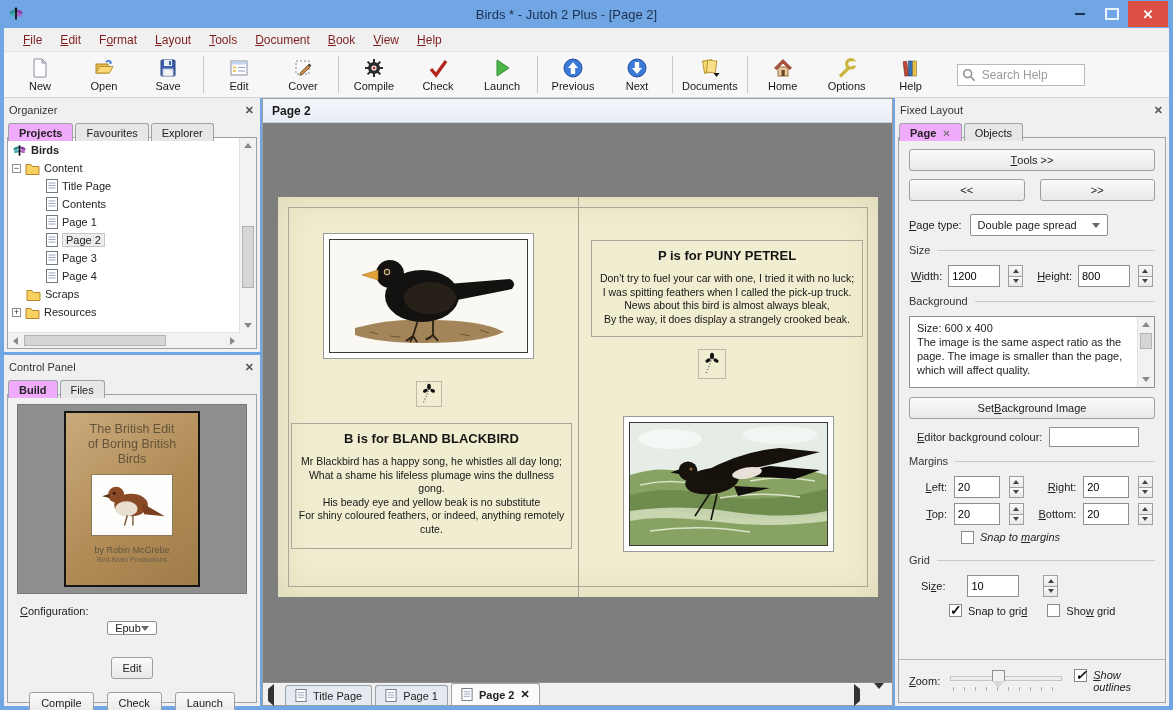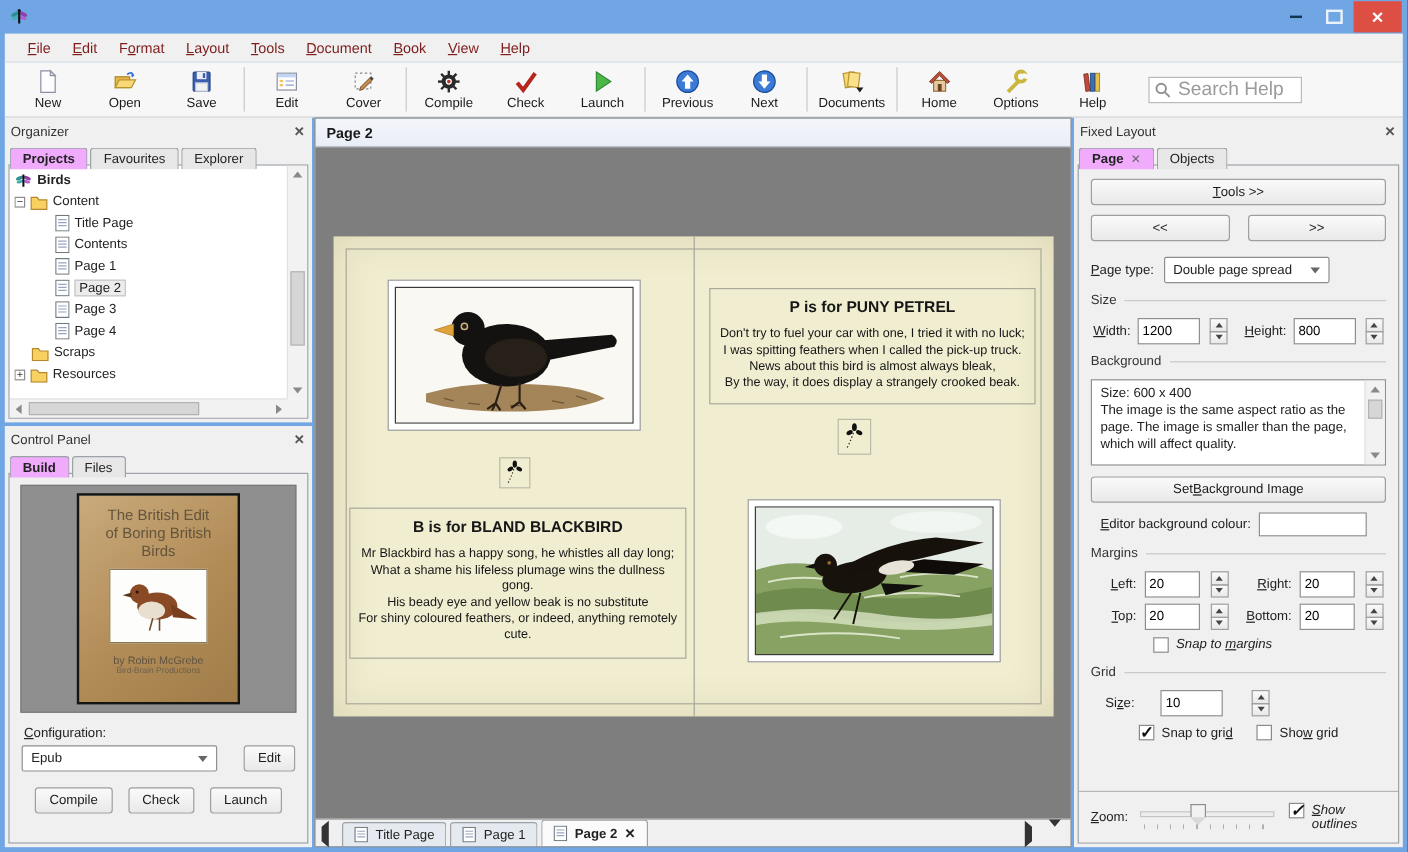--- a/index.html
+++ b/index.html
@@ -27,21 +27,21 @@
   
   .toolbar{position:absolute;top:52px;left:4px;width:1165px;height:46px;background:#F7F7F7;
     display:flex;align-items:stretch;box-sizing:border-box;border-bottom:1px solid #D4D4D4;padding-left:4px;}
   .tb-sep{width:1px;background:#C9C9C9;margin:4px 3px;}
   .tb-btn{min-width:52px;padding:0 6px;display:flex;flex-direction:column;align-items:center;justify-content:center;gap:1px;color:#1A1A1A;}
   .tb-btn svg{width:22px;height:22px;display:block;}
   .tb-label{font-size:11px;white-space:nowrap;}
   .search-wrap{align-self:center;margin-left:14px;position:relative;}
   .search-wrap svg{position:absolute;left:5px;top:4px;width:14px;height:14px;}
   input.search{width:128px;height:22px;box-sizing:border-box;border:1px solid #B9B9B9;background:#fff;
-    padding:2px 4px 2px 24px;font-size:16px;font-family:"Liberation Sans",sans-serif;color:#444;}
+    padding:2px 4px 2px 24px;font-size:12px;font-family:"Liberation Sans",sans-serif;color:#444;}
   input.search::placeholder{color:#9B9B9B;}
 
   
   .panel-header{height:18px;display:flex;align-items:center;justify-content:space-between;padding:3px 6px 0 5px;color:#333;}
   .panel-close{color:#555;font-size:11px;font-weight:bold;line-height:1;}
   .tabs{display:flex;align-items:flex-end;padding-left:4px;height:21px;position:relative;z-index:2;}
   .tab{border:1px solid #9DA2A8;border-bottom:none;background:#E7E7E7;padding:3px 10px 2px;border-radius:3px 3px 0 0;
     margin-right:2px;font-size:11px;position:relative;top:1px;display:flex;gap:6px;align-items:center;}
   .tab.active{background:#f0abfc;font-weight:bold;}
   .tab .x{font-weight:normal;color:#666;font-size:10px;}
@@ -76,21 +76,21 @@
   .cover-area{margin:9px 9px 0 9px;height:188px;background:#8F8F8F;border:1px solid #787878;
     display:flex;align-items:center;justify-content:center;}
   .book-cover{width:136px;height:176px;background:linear-gradient(140deg,#C9AA7C 0%,#B28C57 55%,#9F7C48 100%);
     border:2px solid #151515;box-sizing:border-box;display:flex;flex-direction:column;align-items:center;}
   .cover-title{margin-top:9px;font-size:12.5px;line-height:15px;color:#63543C;text-align:center;}
   .cover-img{width:80px;height:60px;background:#FDFDFB;border:1px solid #8A7A5A;margin-top:7px;
     display:flex;align-items:center;justify-content:center;}
   .cover-author{margin-top:9px;font-size:9px;color:#5F5340;}
   .cover-pub{margin-top:1px;font-size:7px;color:#6C5F4C;}
   .config-label{margin:11px 0 4px 12px;}
-  .config-row{display:flex;align-items:center;margin:0 10px;gap:22px;}
+  .config-row{display:flex;align-items:center;margin:0 10px;gap:22px;flex-direction:column;}
   .select{flex:1;height:22px;box-sizing:border-box;border:1px solid #8F8F8F;border-radius:2px;background:#fff;
     display:flex;align-items:center;justify-content:space-between;padding:0 7px;}
   .chev{width:0;height:0;border-left:4px solid transparent;border-right:4px solid transparent;border-top:5px solid #666;}
   .btn{height:22px;box-sizing:border-box;border:1px solid #9F9F9F;border-radius:3px;
     background:linear-gradient(#FAFAFA,#E9E9E9);display:inline-flex;align-items:center;justify-content:center;
     padding:0 11px;font-size:11px;color:#1A1A1A;white-space:nowrap;}
   .cp-buttons{display:flex;justify-content:center;gap:13px;margin-top:13px;}
 
   
   .editor{position:absolute;top:0;left:258px;width:631px;height:608px;background:#7E7E7E;
@@ -163,20 +163,21 @@
 
   <div class="titlebar">
     <svg class="app-icon" viewBox="0 0 16 16">
       <ellipse cx="4.6" cy="5.8" rx="3.4" ry="1.6" fill="#2E9090" transform="rotate(-25 4.6 5.8)"></ellipse>
       <ellipse cx="11.4" cy="5.8" rx="3.4" ry="1.6" fill="#9040A8" transform="rotate(25 11.4 5.8)"></ellipse>
       <ellipse cx="4.9" cy="9" rx="3" ry="1.4" fill="#40B0B0" transform="rotate(-15 4.9 9)"></ellipse>
       <ellipse cx="11.1" cy="9" rx="3" ry="1.4" fill="#B060C8" transform="rotate(15 11.1 9)"></ellipse>
       <line x1="8" y1="2.5" x2="8" y2="13.5" stroke="#101018" stroke-width="1.8"></line>
       <circle cx="8" cy="2.8" r="1.3" fill="#101018"></circle>
     </svg>
+    <div class="title-text">Birds * - Jutoh 2 Plus - [Page 2]</div>
     <div class="win-btns">
       <div class="win-btn">
           <span class="glyph-min"></span>
         </div>
       <div class="win-btn">
           <span class="glyph-max"></span>
         </div>
       <div class="win-close">
           <span>✕</span>
         </div>

